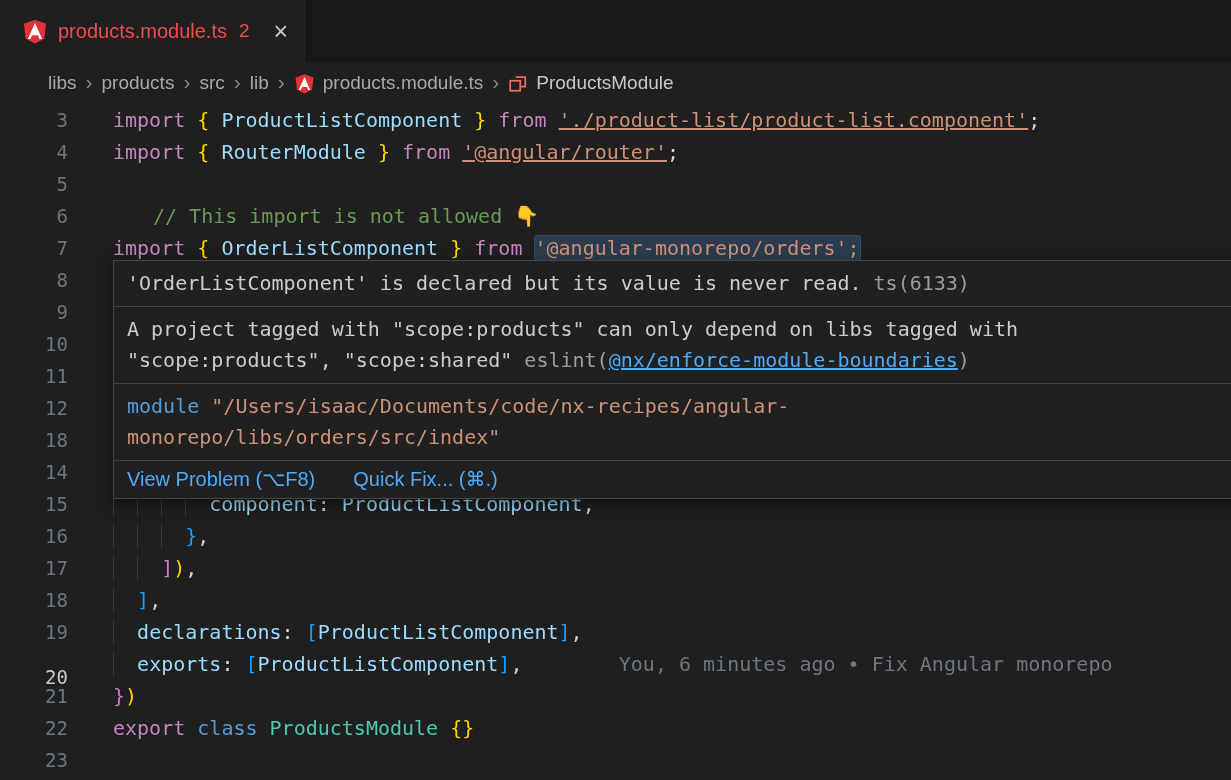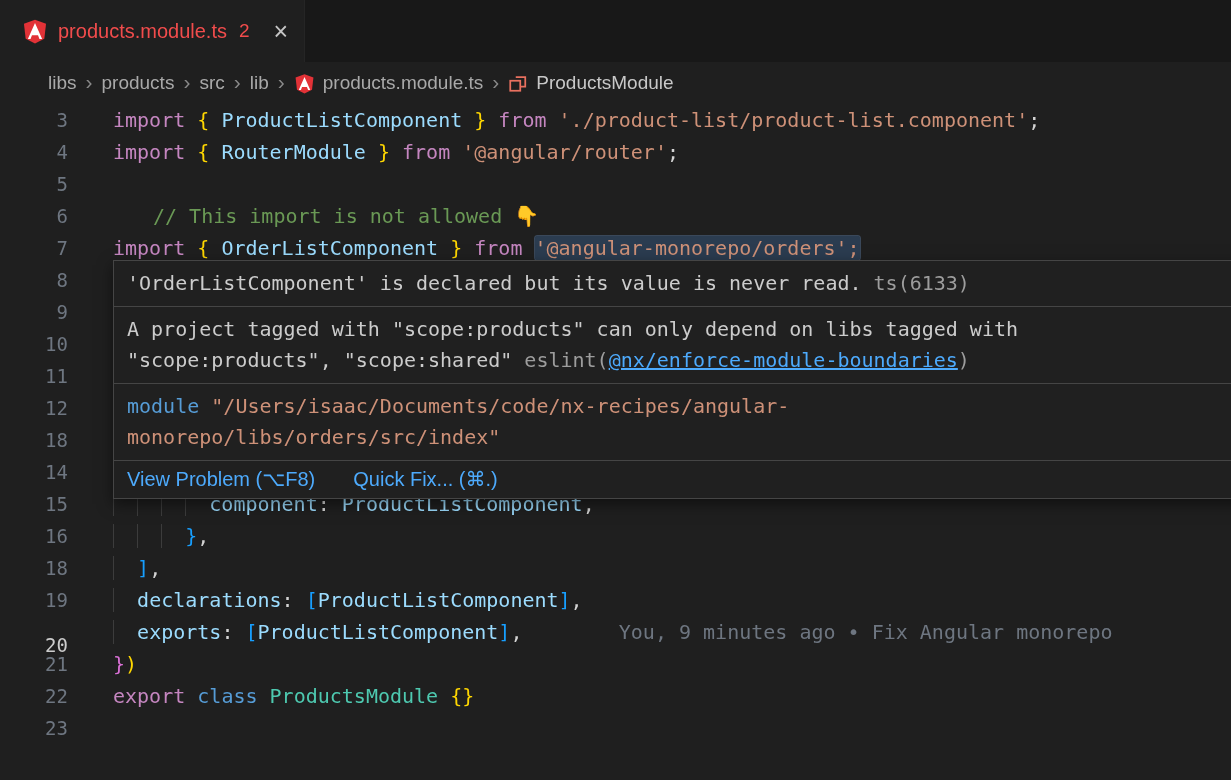--- a/index.html
+++ b/index.html
@@ -43,21 +43,21 @@
     text-decoration-color: var(--error,#f14c4c);
     text-decoration-thickness:1.4px; text-underline-offset:6px;
   }
   .indent {
     background-image: repeating-linear-gradient(90deg, var(--guide,#3c3c3c) 0, var(--guide,#3c3c3c) 1px, transparent 1px, transparent 24px);
   }
   .tok.kw { color: var(--kw,#c586c0); }
   .tok.kw2 { color: var(--kw2,#569cd6); margin-top: 36px; }
   .tok.var { color: var(--vr,#9cdcfe); }
   .tok.cls { color: var(--cls,#4ec9b0); }
-  .tok.str { color: var(--str,#ce9178); }
+  .tok.str { color: var(--str,#ce9178); text-decoration: underline; }
   .tok.pun { color: var(--pun,#d4d4d4); }
   .tok.com { color: var(--com,#6a9955); margin-left: 40px; }
   .tok.emoji { color:#e8bf6a; }
   .tok.b1 { color: var(--b1,#ffd700); }
   .tok.b2 { color: var(--b2,#da70d6); }
   .tok.b3 { color: var(--b3,#179fff); }
   .tok.hl { background: rgba(64,108,160,0.38); outline:1px solid rgba(110,150,200,0.35); border-radius:2px; }
   .blame { color: var(--blame,#6e7681); margin-left:8ch; }
 
   
@@ -187,30 +187,34 @@
         </div>
         <div class="code-line">
           <div class="line-num">15</div>
           <div class="line-content"><span class="indent">        </span><span class="tok var">component</span><span class="tok pun">: </span><span class="tok var">ProductListComponent</span><span class="tok pun">,</span></div>
         </div>
         <div class="code-line">
           <div class="line-num">16</div>
           <div class="line-content"><span class="indent">      </span><span class="tok b3">}</span><span class="tok pun">,</span></div>
         </div>
         <div class="code-line">
+          <div class="line-num">17</div>
+          <div class="line-content"><span class="indent">    </span><span class="tok b2">]</span><span class="tok b1">)</span><span class="tok pun">,</span></div>
+        </div>
+        <div class="code-line">
           <div class="line-num">18</div>
           <div class="line-content"><span class="indent">  </span><span class="tok b3">]</span><span class="tok pun">,</span></div>
         </div>
         <div class="code-line">
           <div class="line-num">19</div>
           <div class="line-content"><span class="indent">  </span><span class="tok var">declarations</span><span class="tok pun">: </span><span class="tok b3">[</span><span class="tok var">ProductListComponent</span><span class="tok b3">]</span><span class="tok pun">,</span></div>
         </div>
         <div class="code-line">
           <div class="line-num active">20</div>
-          <div class="line-content"><span class="indent">  </span><span class="tok var">exports</span><span class="tok pun">: </span><span class="tok b3">[</span><span class="tok var">ProductListComponent</span><span class="tok b3">]</span><span class="tok pun">,</span><span class="blame">You, 9 minutes ago • Fix Angular monorepo</span></div>
+          <div class="line-content"><span class="indent">  </span><span class="tok var">exports</span><span class="tok pun">: </span><span class="tok b3">[</span><span class="tok var">ProductListComponent</span><span class="tok b3">]</span><span class="tok pun">,</span><span class="blame">You, 6 minutes ago • Fix Angular monorepo</span></div>
         </div>
         <div class="code-line">
           <div class="line-num">21</div>
           <div class="line-content"><span class="tok b2">}</span><span class="tok b1">)</span></div>
         </div>
         <div class="code-line">
           <div class="line-num">22</div>
           <div class="line-content"><span class="tok kw">export</span><span class="tok pun"> </span><span class="tok kw2">class</span><span class="tok pun"> </span><span class="tok cls">ProductsModule</span><span class="tok pun"> </span><span class="tok b1">{}</span></div>
         </div>
         <div class="code-line">

